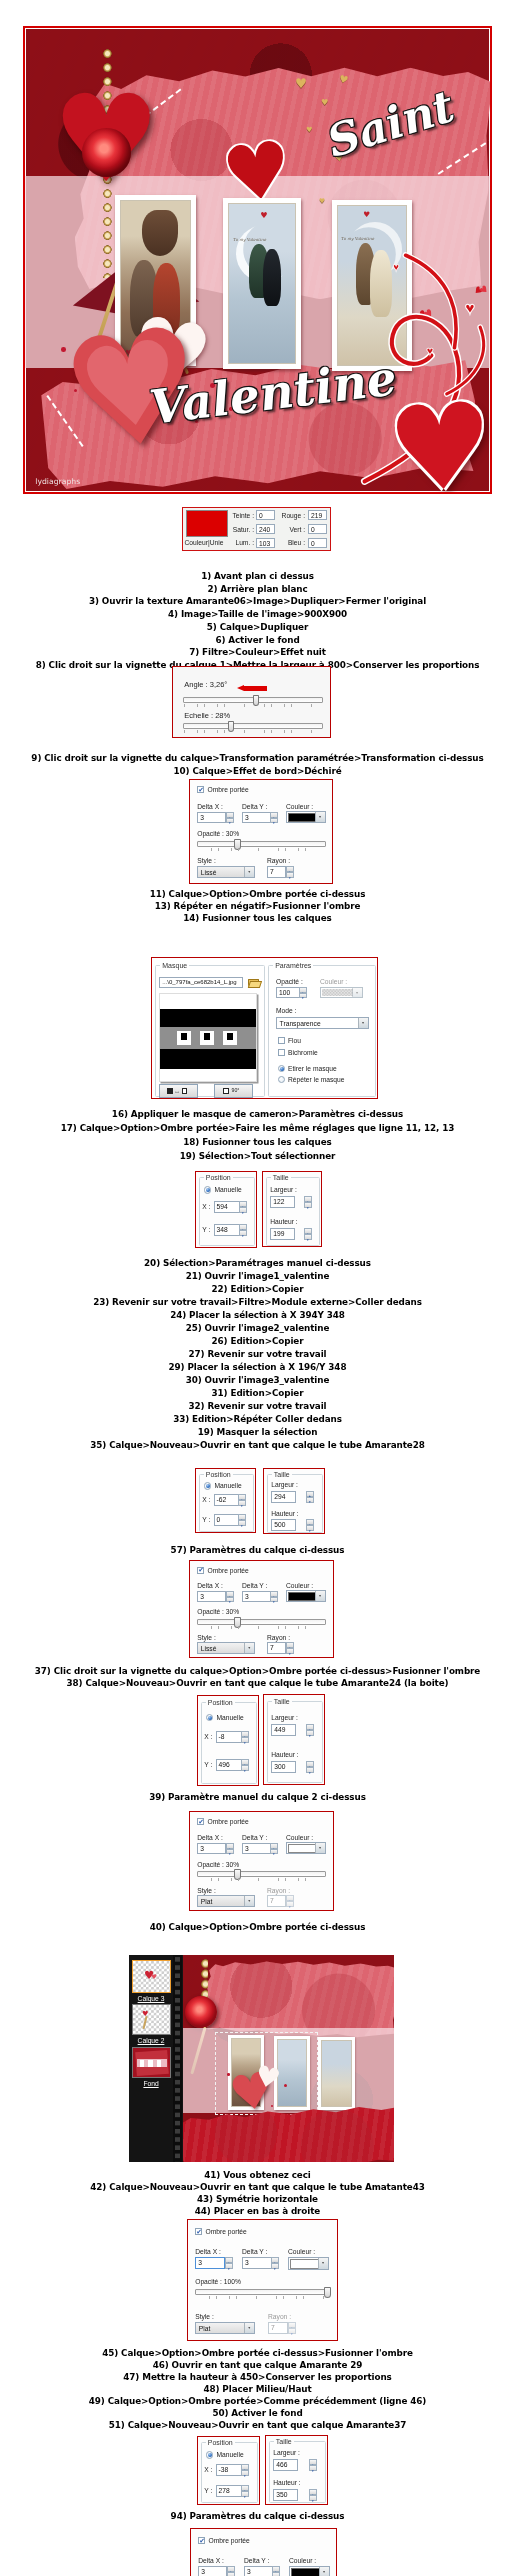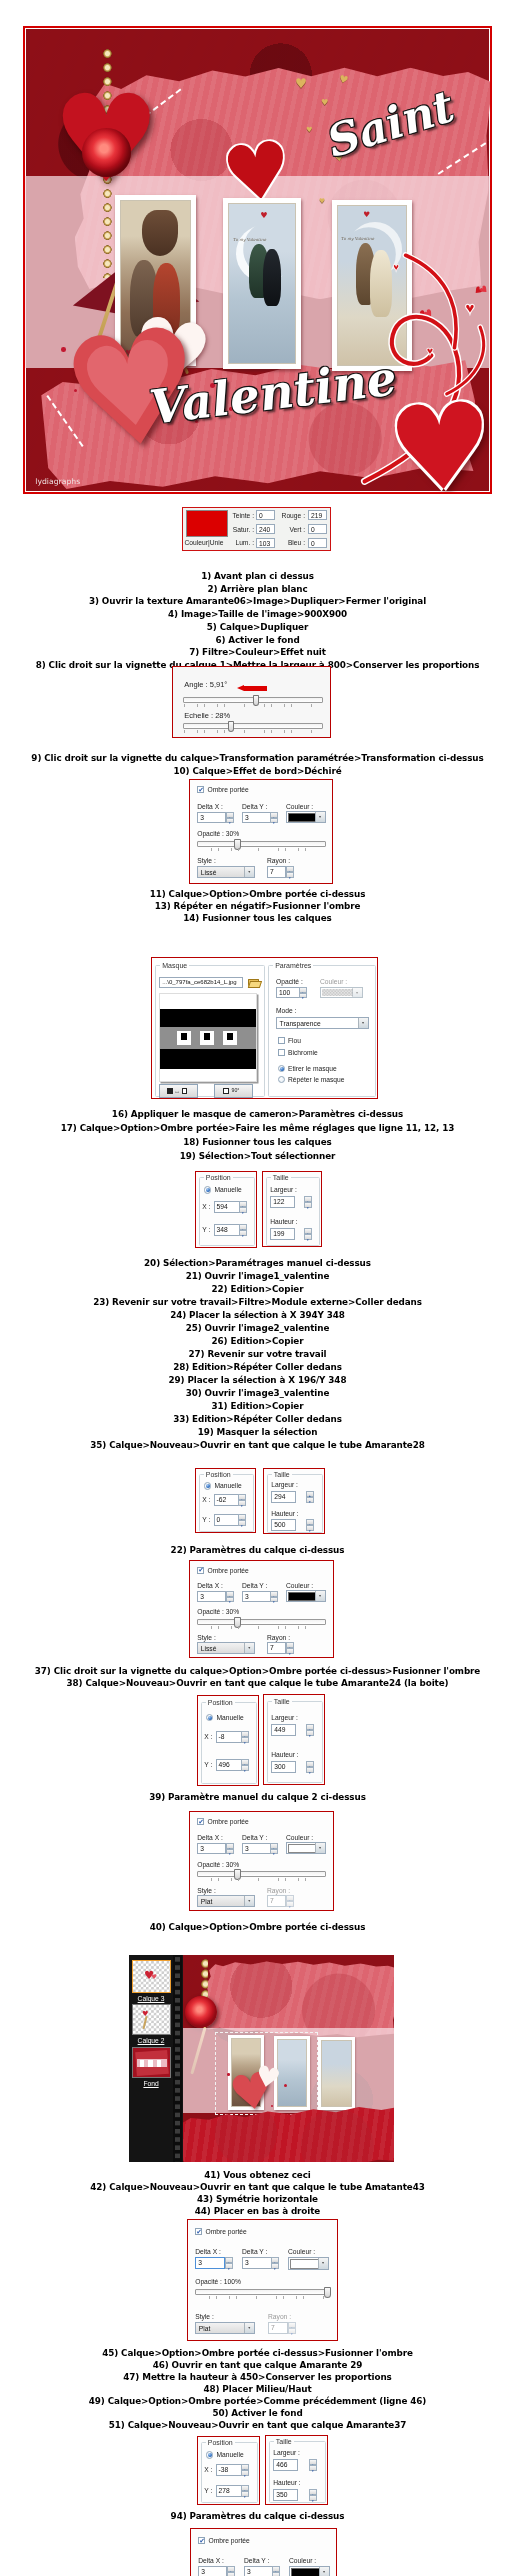--- a/index.html
+++ b/index.html
@@ -253,29 +253,29 @@
     </div>
   <div class="step-group" style="top:1257px;line-height:13px;">
       <div>20) Sélection&gt;Paramétrages manuel ci-dessus</div>
       <div>21) Ouvrir l'image1_valentine</div>
       <div>22) Edition&gt;Copier</div>
       <div>23) Revenir sur votre travail&gt;Filtre&gt;Module externe&gt;Coller dedans</div>
       <div>24) Placer la sélection à X 394Y 348</div>
       <div>25) Ouvrir l'image2_valentine</div>
       <div>26) Edition&gt;Copier</div>
       <div>27) Revenir sur votre travail</div>
-      <div>28) Edition&gt;Répéter Coller dedans</div>
       <div>29) Placer la sélection à X 196/Y 348</div>
       <div>30) Ouvrir l'image3_valentine</div>
       <div>31) Edition&gt;Copier</div>
+      <div>32) Revenir sur votre travail</div>
       <div>33) Edition&gt;Répéter Coller dedans</div>
       <div>19) Masquer la sélection</div>
       <div>35) Calque&gt;Nouveau&gt;Ouvrir en tant que calque le tube Amarante28</div>
     </div>
-  <div class="step-group" style="top:1544px;line-height:13px;">22) Paramètres du calque ci-dessus</div>
+  <div class="step-group" style="top:1544px;line-height:13px;">57) Paramètres du calque ci-dessus</div>
   <div class="step-group" style="top:1665px;line-height:12.4px;">
       <div>37) Clic droit sur la vignette du calque&gt;Option&gt;Ombre portée ci-dessus&gt;Fusionner l'ombre</div>
       <div>38) Calque&gt;Nouveau&gt;Ouvrir en tant que calque le tube Amarante24 (la boite)</div>
     </div>
   <div class="step-group" style="top:1791px;line-height:13px;">39) Paramètre manuel du calque 2 ci-dessus</div>
   <div class="step-group" style="top:1921px;line-height:13px;">40) Calque&gt;Option&gt;Ombre portée ci-dessus</div>
   <div class="step-group" style="top:2169px;line-height:12px;">
       <div>41) Vous obtenez ceci</div>
       <div>42) Calque&gt;Nouveau&gt;Ouvrir en tant que calque le tube Amatante43</div>
       <div>43) Symétrie horizontale</div>
@@ -286,21 +286,21 @@
       <div>46) Ouvrir en tant que calque Amarante 29</div>
       <div>47) Mettre la hauteur à 450&gt;Conserver les proportions</div>
       <div>48) Placer Milieu/Haut</div>
       <div>49) Calque&gt;Option&gt;Ombre portée&gt;Comme précédemment (ligne 46)</div>
       <div>50) Activer le fond</div>
       <div>51) Calque&gt;Nouveau&gt;Ouvrir en tant que calque Amarante37</div>
     </div>
   <div class="step-group" style="top:2510px;line-height:13px;">94) Paramètres du calque ci-dessus</div>
 
   <div class="dialog" style="left:172px;top:666px;width:159px;height:72px;background:#f7f7f7;">
-    <div class="ctl-label" style="left:11.3px;top:13.4px;font-size:7.5px;">Angle : 5,91°</div>
+    <div class="ctl-label" style="left:11.3px;top:13.4px;font-size:7.5px;">Angle : 3,26°</div>
     <div class="abs" style="left:64px;top:16.5px;width:30px;height:8.2px;">
       <div style="position:absolute;left:0;top:1px;width:0;height:0;border-style:solid;border-width:3.6px 7.2px 3.6px 0;border-color:transparent #dd0000 transparent transparent;"></div>
       <div style="position:absolute;left:6.7px;top:2.1px;width:23px;height:5.2px;background:#dd0000;"></div>
     </div>
     <div class="slider-track" style="left:10.3px;top:30px;width:138px;">
       <div class="slider-thumb" style="left:calc(51% - 2.1px);"></div>
     </div>
     <div class="ticks" style="left:11.3px;top:37px;width:136px;"></div>
     <div class="ctl-label" style="left:11.3px;top:44px;font-size:7.5px;">Echelle : 28%</div>
     <div class="slider-track" style="left:10.3px;top:56px;width:138px;">

